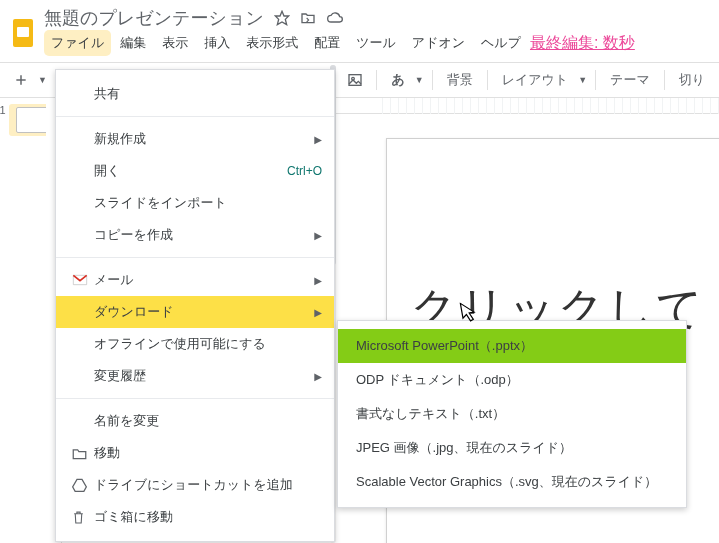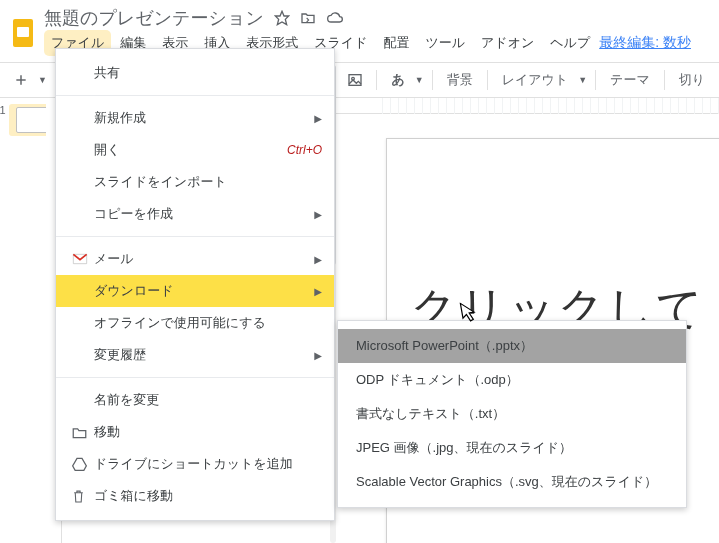--- a/index.html
+++ b/index.html
@@ -7,21 +7,21 @@
   
   .title-bar { display: flex; align-items: center; padding: 6px 10px 2px 10px; gap: 8px; }
   .app-icon { width: 26px; height: 36px; display:flex; align-items:center; justify-content:center; }
   .title-col { display:flex; flex-direction:column; }
   .doc-title-row { display:flex; align-items:center; gap:10px; }
   .doc-title { font-size: 18px; color: #5f6368; }
   .title-icons { display:flex; gap:10px; color:#5f6368; }
   .menu-bar { display:flex; gap: 2px; padding: 0 0 4px 0; align-items:center; flex-wrap:nowrap; }
   .menu-item { padding: 4px 7px; font-size: 13px; color:#3c4043; border-radius:5px; cursor:pointer; white-space:nowrap; }
   .menu-item.active { background:#feefc3; }
-  .last-edit { margin-left:auto; font-size:14px; color:#3b82f6; text-decoration:underline; padding-right:6px; white-space:nowrap; }
+  .last-edit { margin-left:auto; font-size:16px; color:#ec4899; text-decoration:underline; padding-right:6px; white-space:nowrap; }
   
   .toolbar { display:flex; align-items:center; border-top:1px solid #e0e0e0; border-bottom:1px solid #e0e0e0; padding:4px 8px; gap:8px; color:#5f6368; position:relative; }
   .toolbar .tb-btn { width:26px; height:26px; display:flex; align-items:center; justify-content:center; border-radius:3px; cursor:pointer; }
   .toolbar .sep { width:1px; height:20px; background:#e0e0e0; }
   .tb-text { font-size:13px; color:#5f6368; padding:3px 6px; cursor:pointer; }
   .tb-chev { font-size:9px; color:#5f6368; margin-left:-4px; }
   .toolbar-overlay { position:absolute; left:55px; top:0; bottom:0; width:280px; background:rgba(255,255,255,0.7); pointer-events:none; }
   
   .content { display:flex; height: calc(543px - 80px); }
   .thumb-panel { width: 46px; padding-top:6px; display:flex; flex-direction:column; align-items:center; }
@@ -30,32 +30,32 @@
   .thumb-wrap { display:flex; gap:3px; align-items:flex-start;}
   .thumb-sel { border:2px solid #feefc3; border-radius:3px; padding:1px; background:#feefc3; }
   
   .canvas-area { flex:1; position:relative; padding-top:10px; overflow:hidden;}
   .ruler-v { position:absolute; left:0; top:0; width:16px; bottom:0; border-right:1px solid #e0e0e0; background:#fff;}
   .ruler-h { position:absolute; left:16px; right:0; top:0; height:16px; border-bottom:1px solid #e0e0e0; background:#fff;}
   .ruler-h-inner { position:absolute; left:320px; right:0; top:0; height:16px; background: repeating-linear-gradient(90deg, #f1f3f4 0, #f1f3f4 1px, transparent 1px, transparent 8px); }
   .slide { position:absolute; left:340px; top:40px; right:-20px; height:480px; border:1px solid #d0d0d0; background:#fff; box-shadow: 0 1px 3px rgba(0,0,0,0.1); padding:140px 10px 10px 0;}
   .slide-title { font-size:46px; color:#333; text-align:center; letter-spacing:2px; line-height:1.3; }
 
-  .dropdown { position:absolute; left:55px; top:48px; width:280px; background:#fff; border:1px solid #dadce0; box-shadow: 0 2px 6px rgba(0,0,0,0.2); padding:8px 0; z-index:10; }
+  .dropdown { position:absolute; left:55px; top:69px; width:280px; background:#fff; border:1px solid #dadce0; box-shadow: 0 2px 6px rgba(0,0,0,0.2); padding:8px 0; z-index:10; }
   .dd-item { display:flex; align-items:center; padding:7px 12px 7px 16px; font-size:13px; color:#3c4043; cursor:pointer; position:relative;}
   .dd-item.highlight { background:#fde047; }
   .dd-icon { width:22px; display:flex; align-items:center; justify-content:flex-start; color:#5f6368; }
   .dd-label { flex:1; }
   .dd-arrow { font-size:10px; color:#5f6368; }
-  .dd-short { font-size:12px; color:#b91c1c;font-style:italic; }
+  .dd-short { font-size:12px; color:#0f766e; }
   .dd-sep { height:1px; background:#e8eaed; margin:6px 0; }
   
   .submenu { position:absolute; left:337px; top:320px; width:350px; background:#fff; border:1px solid #dadce0; box-shadow: 0 2px 6px rgba(0,0,0,0.2); padding:8px 0; z-index:11; }
   .sub-item { padding:8px 18px; font-size:13px; color:#3c4043; cursor:pointer; }
-  .sub-item.highlight { background:#a3a3a3; }
+  .sub-item.highlight { background:#84cc16; }
   
   .cursor-ptr { position:absolute; left:460px; top:301px; z-index:20; font-size:16px; color:#000; pointer-events:none; transform:rotate(-10deg);}
   .scroll-body { position:absolute; left:330px; top:65px; width:6px; bottom:0; background:#f1f1f1; border-radius:3px; z-index:8; }
   .scroll-thumb2 { position:absolute; left:330px; top:65px; width:6px; height:200px; background:#dadce0; border-radius:3px; z-index:9; }
   
   svg { display:block; }
 </style>
 </head>
 <body>
 
@@ -87,21 +87,20 @@
             </svg>
           </span>
       </div>
     </div>
     <div class="menu-bar">
       <span class="menu-item active">ファイル</span>
       <span class="menu-item">編集</span>
       <span class="menu-item">表示</span>
       <span class="menu-item">挿入</span>
       <span class="menu-item">表示形式</span>
-      <span class="menu-item">スライド</span>
       <span class="menu-item">配置</span>
       <span class="menu-item">ツール</span>
       <span class="menu-item">アドオン</span>
       <span class="menu-item">ヘルプ</span>
       <span class="last-edit">最終編集: 数秒</span>
     </div>
   </div>
 </div>
 
 <div class="toolbar">

